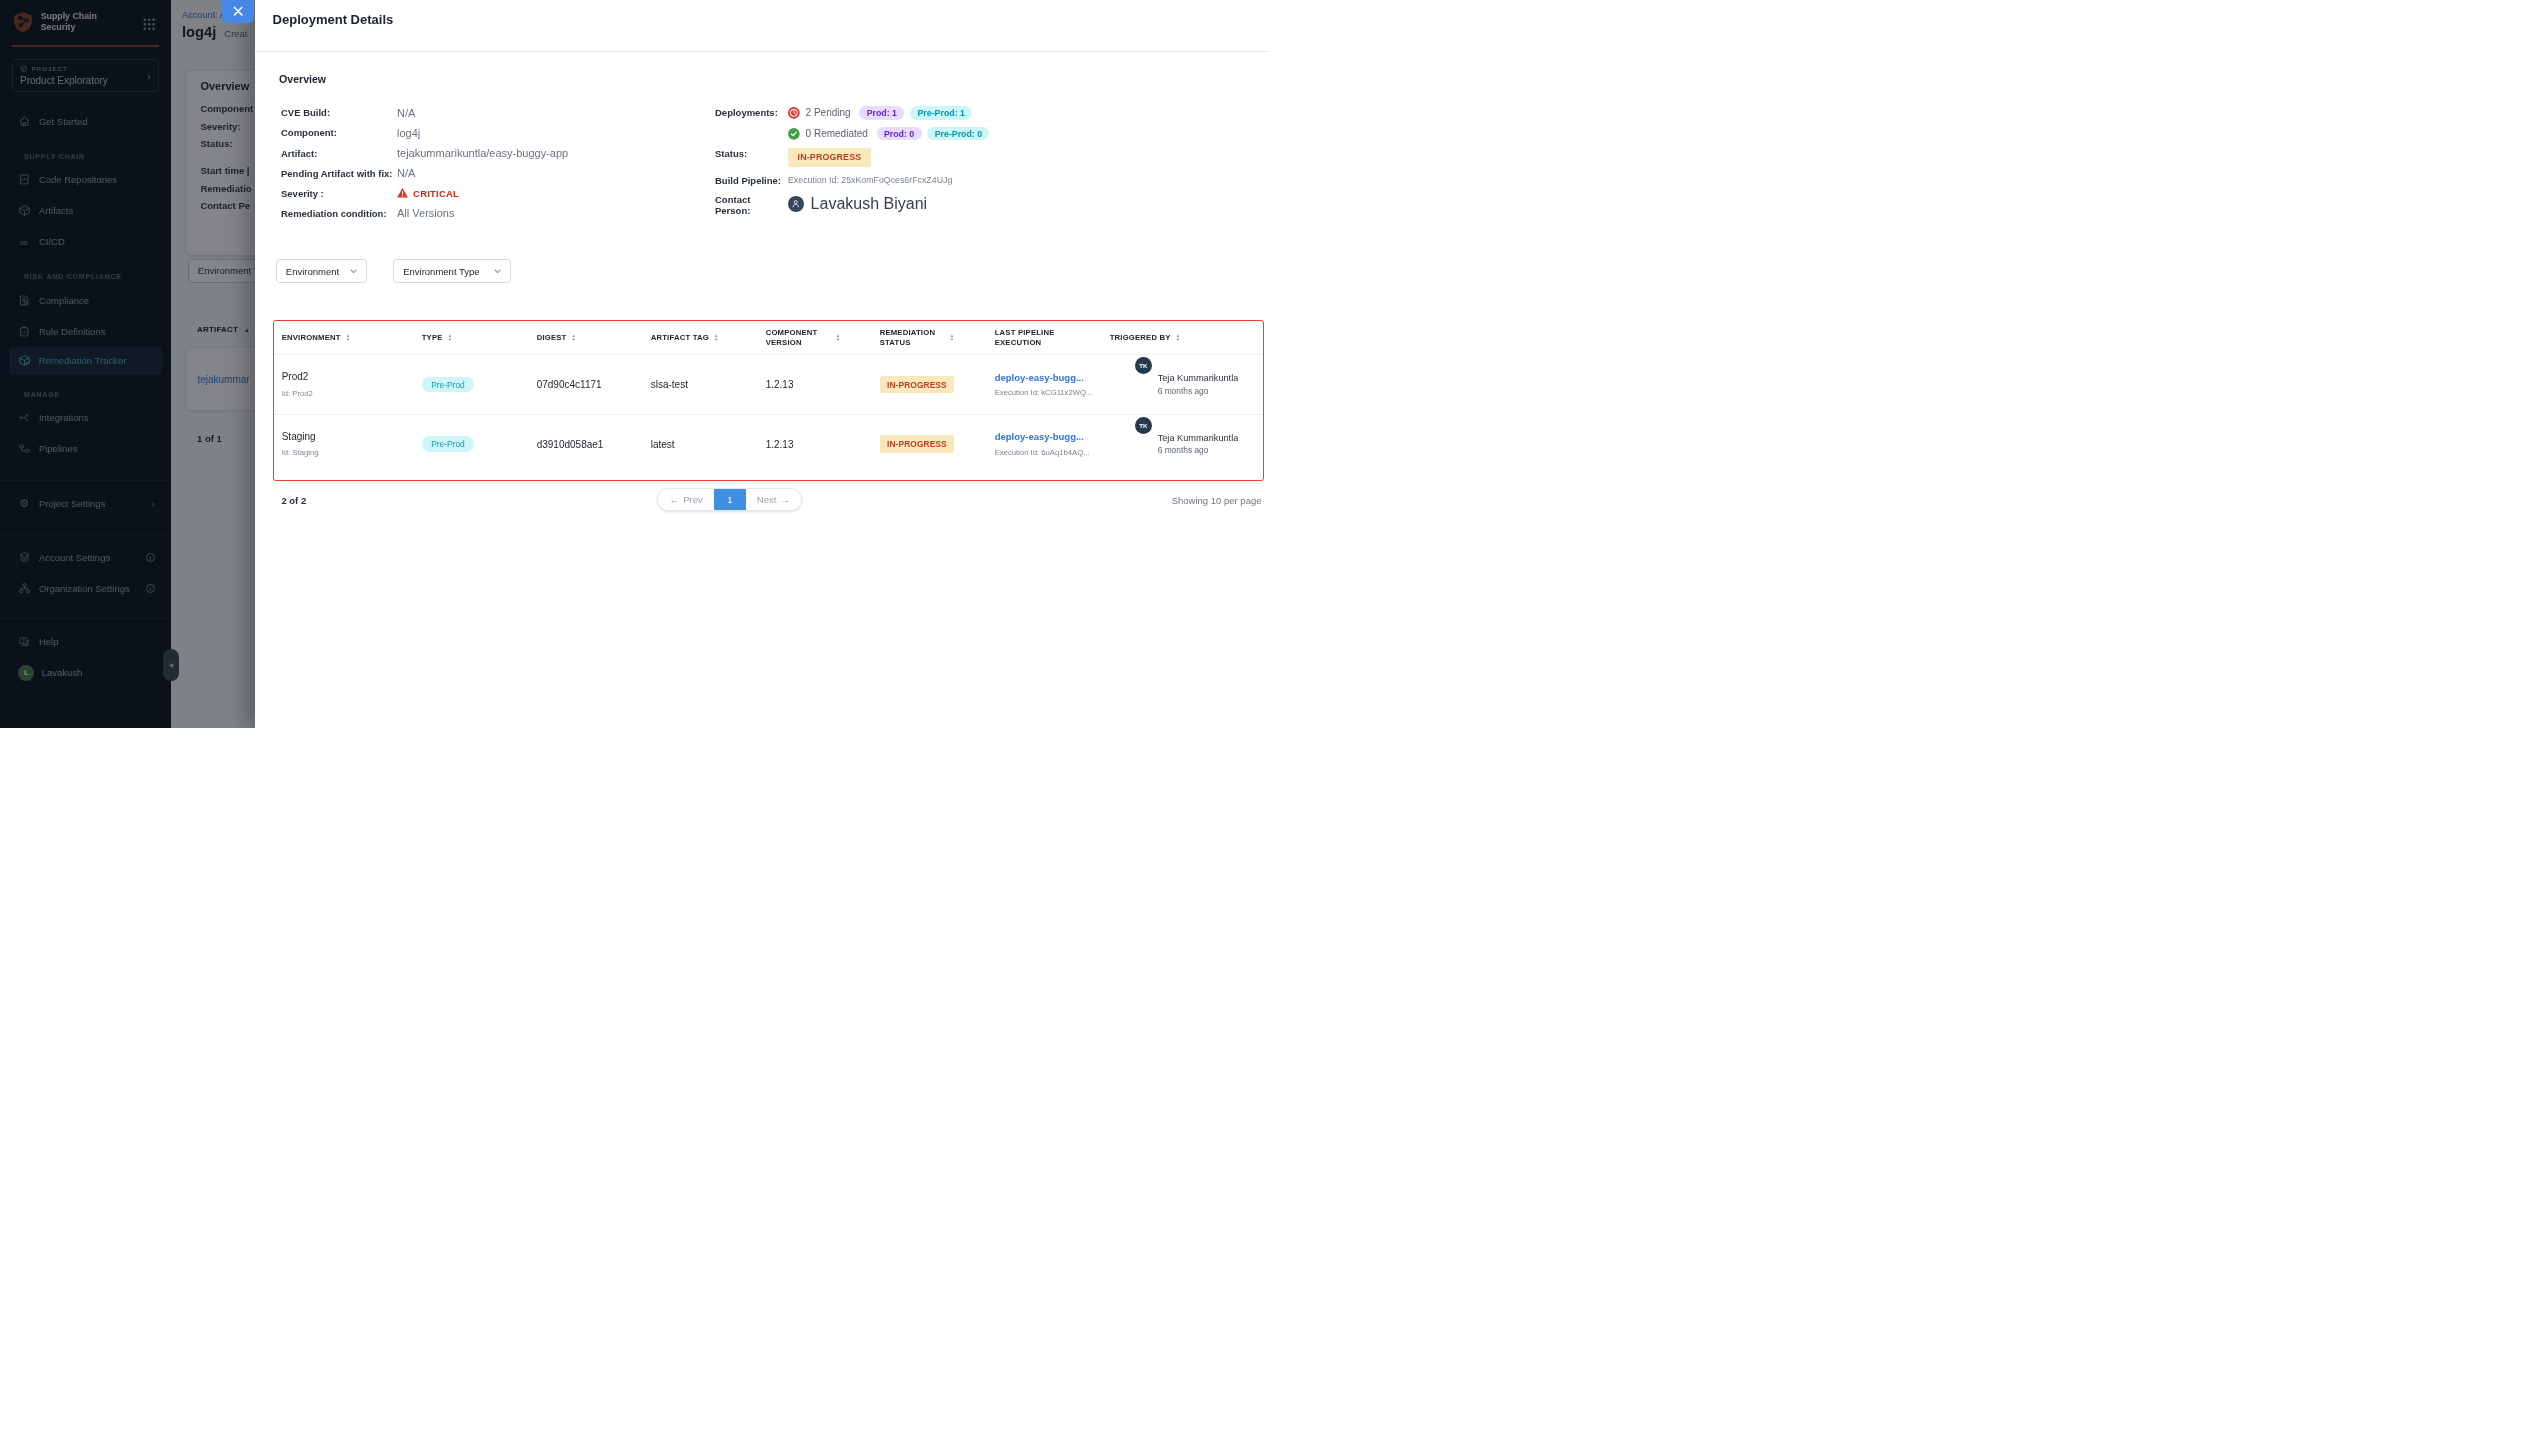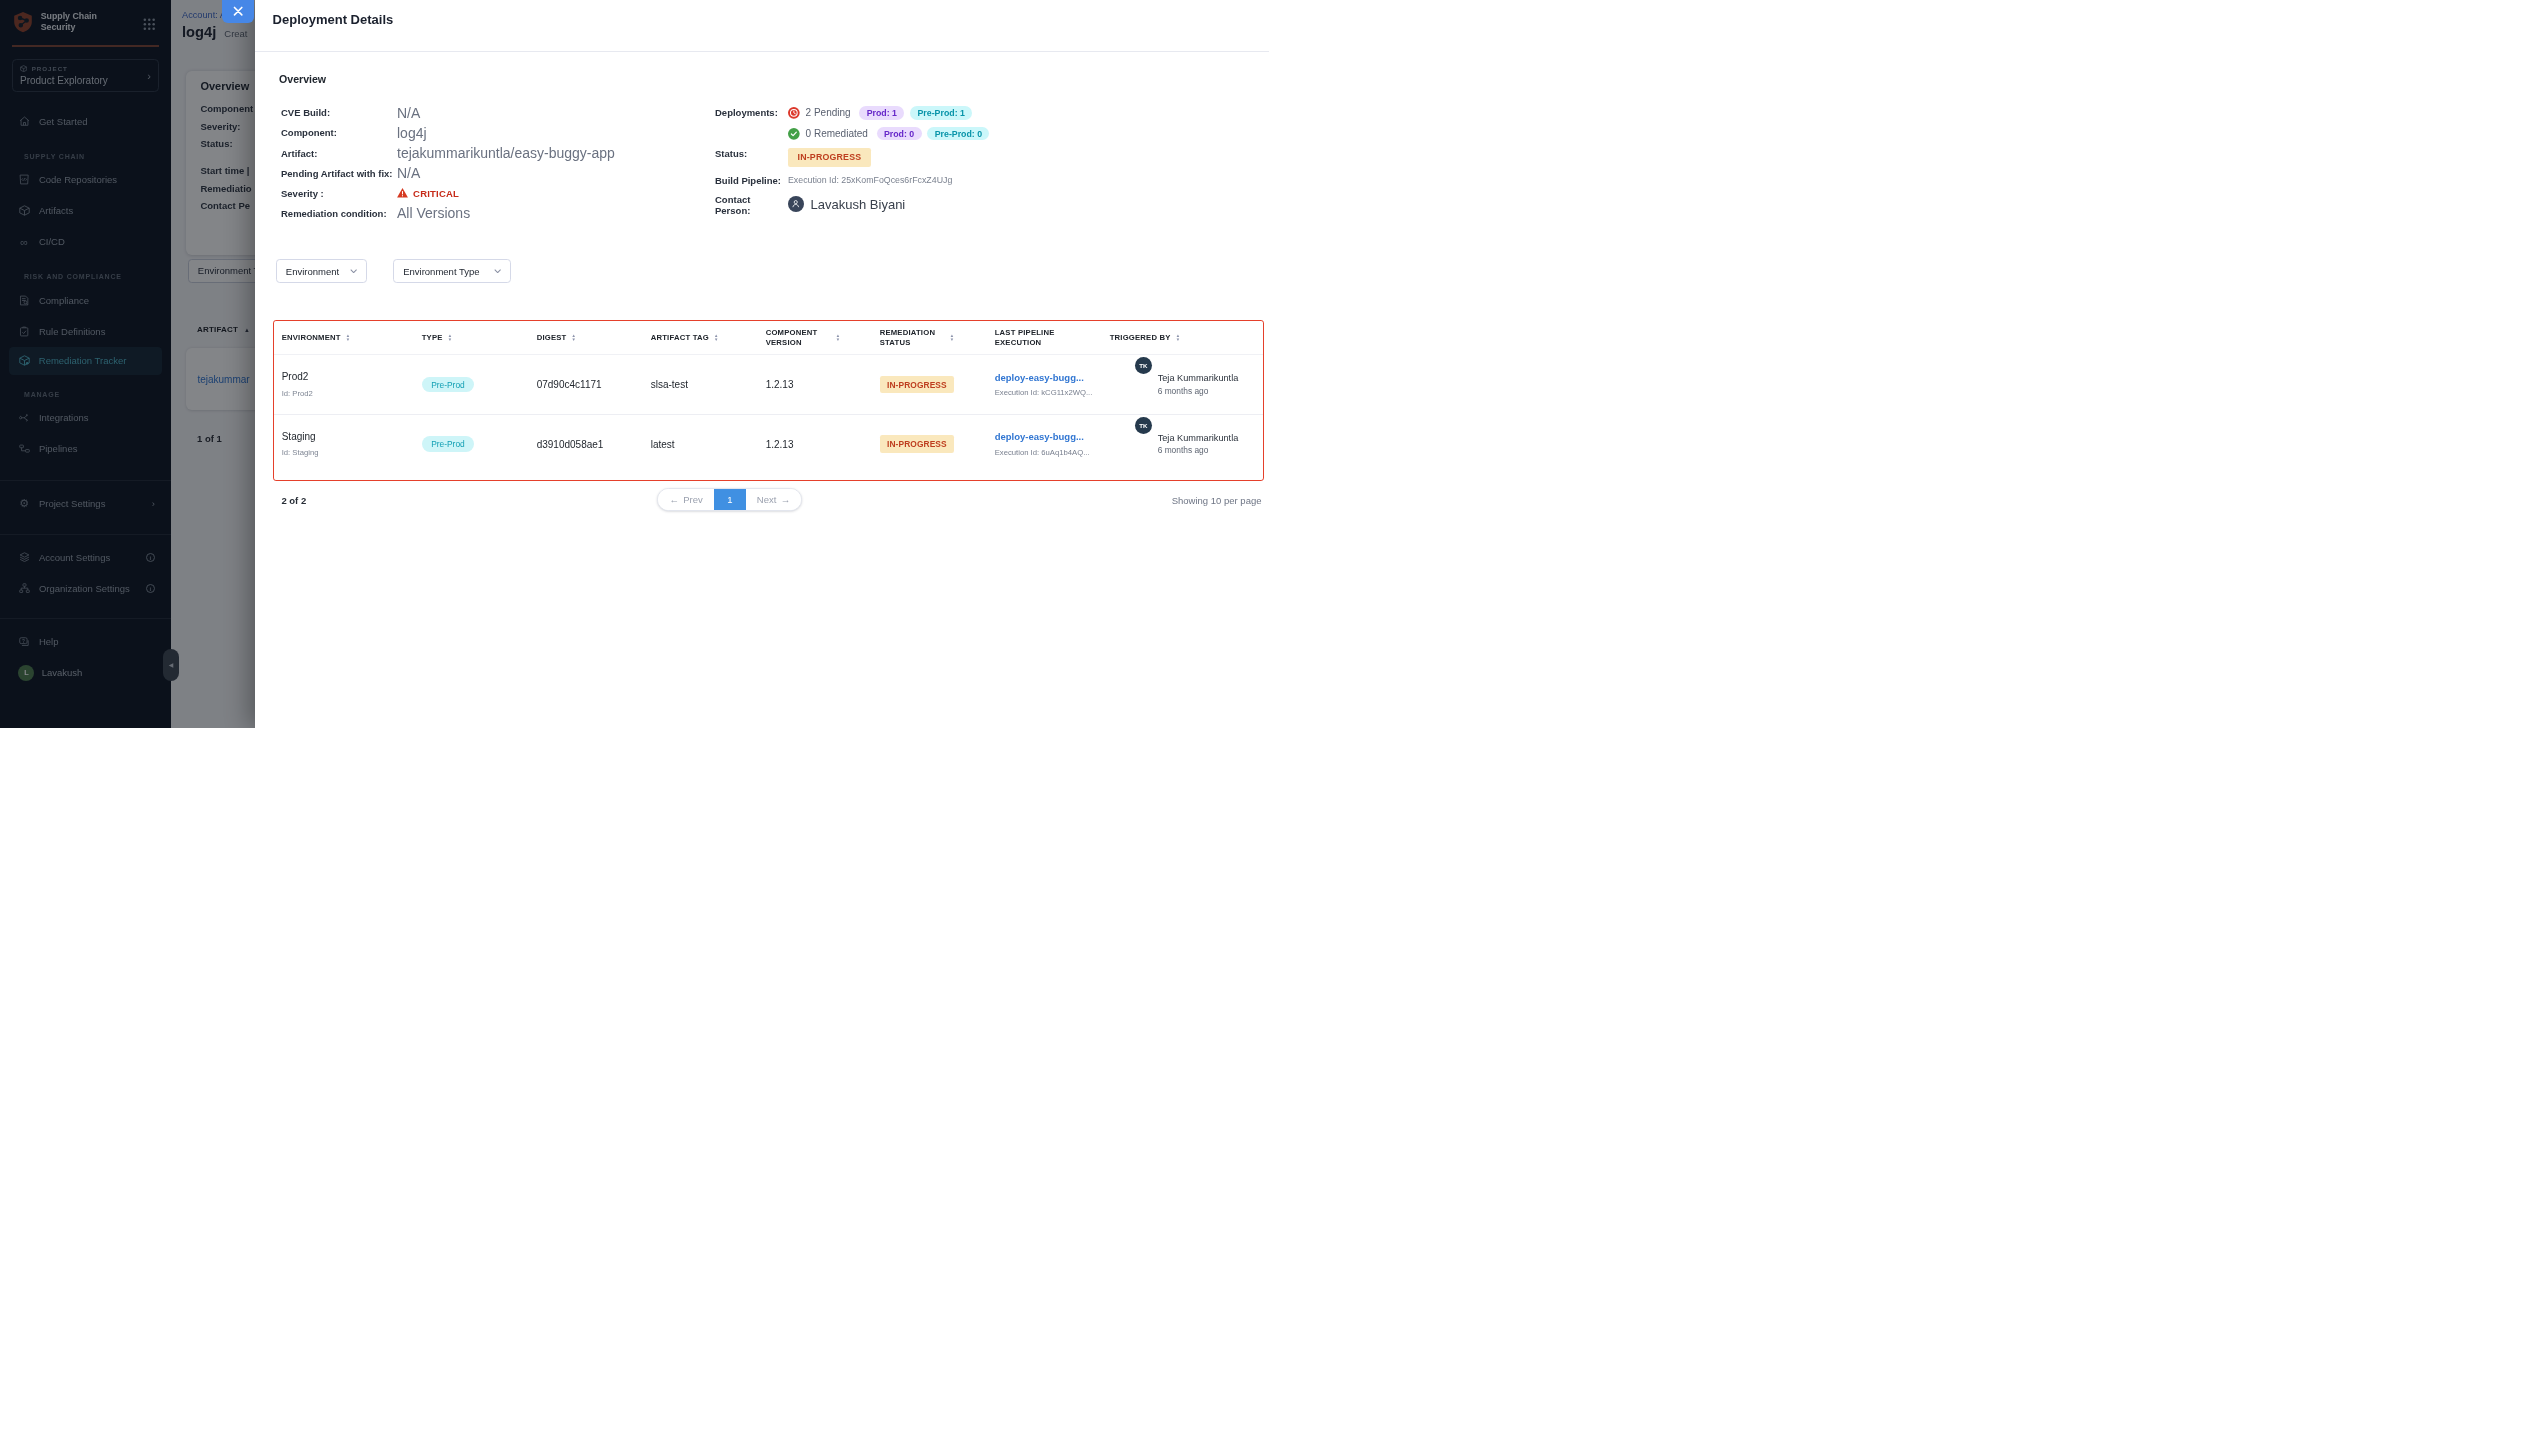--- a/index.html
+++ b/index.html
@@ -74,38 +74,38 @@
   .modal-close { position:absolute; left:222px; top:0; width:32px; height:23px; background:#4687E7;
                  border:none; border-radius:0 0 5.9px 5.9px; z-index:12; cursor:pointer;
                  display:flex; align-items:center; justify-content:center; }
   .m-title { position:absolute; left:17.6px; top:11.7px; font-size:13px; font-weight:bold; color:#1B212E; }
   .m-divider { position:absolute; left:0; right:0; top:51px; height:0.7px; background:#E7E9F0; }
   .m-section { position:absolute; left:24px; top:73px; font-size:10.6px; font-weight:bold; color:#21272F; }
 
   .ov-left { position:absolute; left:26px; top:107px; }
   .ov-row { display:flex; margin-bottom:8.4px; align-items:center; height:11.7px;}
   .ov-label { width:116px; flex:none; font-size:9.5px; font-weight:600; color:#2A313D; }
-  .ov-value { font-size:14px; color:#6A7180; }
+  .ov-value { font-size:11px; color:#6A7180; }
   .sev-val { display:flex; align-items:center; gap:5.1px; color:#C62A18; font-size:9.5px; font-weight:600; letter-spacing:0.2px;}
 
   .ov-right { position:absolute; left:460px; top:106px; }
   .ovr-row { display:flex; margin-bottom:7.3px; }
   .ovr-label { width:73px; flex:none; font-size:9.5px; font-weight:600; color:#2A313D; padding-top:0.7px;}
   .dep-line { display:flex; align-items:center; gap:5.9px; }
   .dep-text { font-size:10px; color:#5A6170; margin-right:2.9px; }
   .badge { font-size:8.8px; font-weight:bold; border-radius:7.3px; padding:1.8px 7.3px; white-space:nowrap; }
   .badge.prod { background:#E9DBFD; color:#6728C9; }
   .badge.preprod { background:#CBF7FA; color:#0894A9; }
   .status-badge { display:inline-block; background:#FAE8BD; color:#BE3E1F; font-size:8.8px;
                   font-weight:bold; padding:4.4px 9.5px; border-radius:2.2px; letter-spacing:0.2px;}
   .exec-text { font-size:8.8px; color:#7A818F; padding-top:1.5px; }
   .contact-line { display:flex; align-items:center; gap:6.6px; }
   .contact-avatar { width:16px; height:16px; border-radius:50%; background:#39455A;
                     display:flex; align-items:center; justify-content:center; flex:none;}
-  .contact-name { font-size:13px; color:#39404C; }
+  .contact-name { font-size:16px; color:#39404C; }
 
   .filters { position:absolute; left:21px; top:259px; display:flex; gap:26.4px; }
   .filter-box { height:24px; border:0.7px solid #D5D9E8; border-radius:3.7px; background:#fff;
                 display:flex; align-items:center; justify-content:space-between; padding:0 8.8px;
                 font-size:9.5px; color:#232933; cursor:pointer; }
   .fb1 { width:91px; } .fb2 { width:118px; }
   .chev { color:#8A90A3; font-size:7.3px; }
 
   
   .rt-table { position:absolute; left:18.4px; top:320px; width:991px; height:161px;

